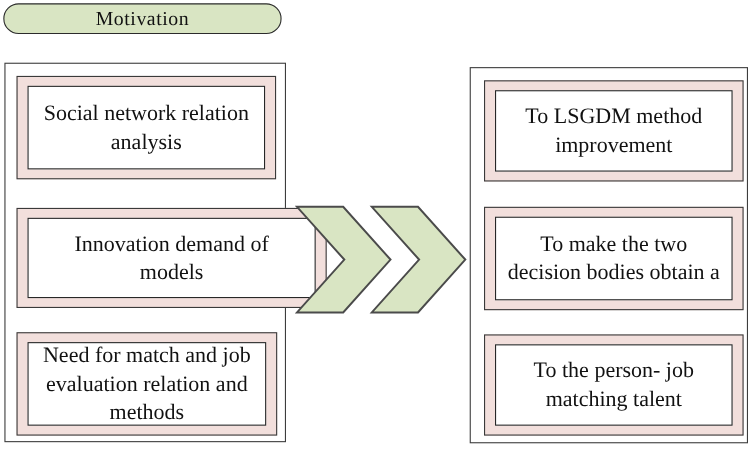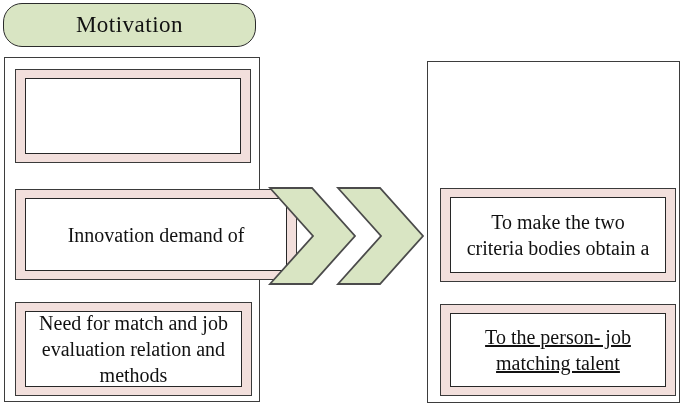--- a/index.html
+++ b/index.html
@@ -13,29 +13,29 @@
     width: 685px;
     height: 411px;
     background: #ffffff;
     overflow: hidden;
     color: #111111;
   }
 
   
   .pill {
     position: absolute;
-    height: 44px;
+    height: 28px;
     background: #d9e5c3;
     border: 1.6px solid #2b2b2b;
     border-radius: 19px;
     box-sizing: border-box;
     display: flex;
     align-items: center;
     justify-content: center;
-    font-size: 23px;
+    font-size: 18px;
     letter-spacing: 0.5px;
   }
   .pill-left  { left: 3px;  top: 3px; width: 253px; }
   .pill-right { left: 428px; top: 3px; width: 251px; }
 
   
   .panel {
     position: absolute;
     background: #ffffff;
     border: 1.6px solid #3d3d3d;
@@ -69,21 +69,21 @@
   .pinkbox .inner span { display: block; white-space: nowrap; }
 
   
   .lbox1 { left: 10px; top: 11px;  width: 236px; height: 94px; }
   .lbox2 { left: 10px; top: 131px; width: 282px; height: 91px; }
   .lbox3 { left: 10px; top: 244px; width: 237px; height: 94px; }
 
   
   .rbox1 { left: 12px; top: 11px;  width: 236px; height: 92px; }
   .rbox2 { left: 12px; top: 126px; width: 236px; height: 94px; }
-  .rbox3 { left: 12px; top: 242px; width: 236px; height: 92px; text-decoration: underline; }
+  .rbox3 { left: 12px; top: 242px; width: 236px; height: 92px; }
 
   
   .chevrons {
     position: absolute;
     left: 265px;
     top: 183px;
     width: 165px;
     height: 106px;
   }
   .chevrons polygon {
@@ -97,51 +97,60 @@
 
 <div class="canvas">
 
   <div class="pill pill-left">Motivation</div>
 
 
   <div class="panel panel-left">
 
     <div class="pinkbox lbox1">
       <div class="inner">
+        <span>Social network relation</span>
+        <span>analysis</span>
       </div>
     </div>
 
     <div class="pinkbox lbox2">
       <div class="inner">
         <span>Innovation demand of</span>
+        <span>models</span>
       </div>
     </div>
 
     <div class="pinkbox lbox3">
       <div class="inner">
         <span>Need for match and job</span>
         <span>evaluation relation and</span>
         <span>methods</span>
       </div>
     </div>
 
   </div>
 
   <svg class="chevrons" viewBox="0 0 165 106" aria-hidden="true">
     <polygon points="5,5 47,5 90,53 47,101 5,101 48,53" fill="#d9e5c3"></polygon>
     <polygon points="73,5 115,5 158,53 115,101 73,101 116,53" fill="#d9e5c3"></polygon>
   </svg>
 
   <div class="panel panel-right">
 
+    <div class="pinkbox rbox1">
+      <div class="inner">
+        <span>To LSGDM method</span>
+        <span>improvement</span>
+      </div>
+    </div>
 
     <div class="pinkbox rbox2">
       <div class="inner">
         <span>To make the two</span>
-        <span>criteria bodies obtain a</span>
+        <span>decision bodies obtain a</span>
       </div>
     </div>
 
     <div class="pinkbox rbox3">
       <div class="inner">
         <span>To the person- job</span>
         <span>matching talent</span>
       </div>
     </div>
 

